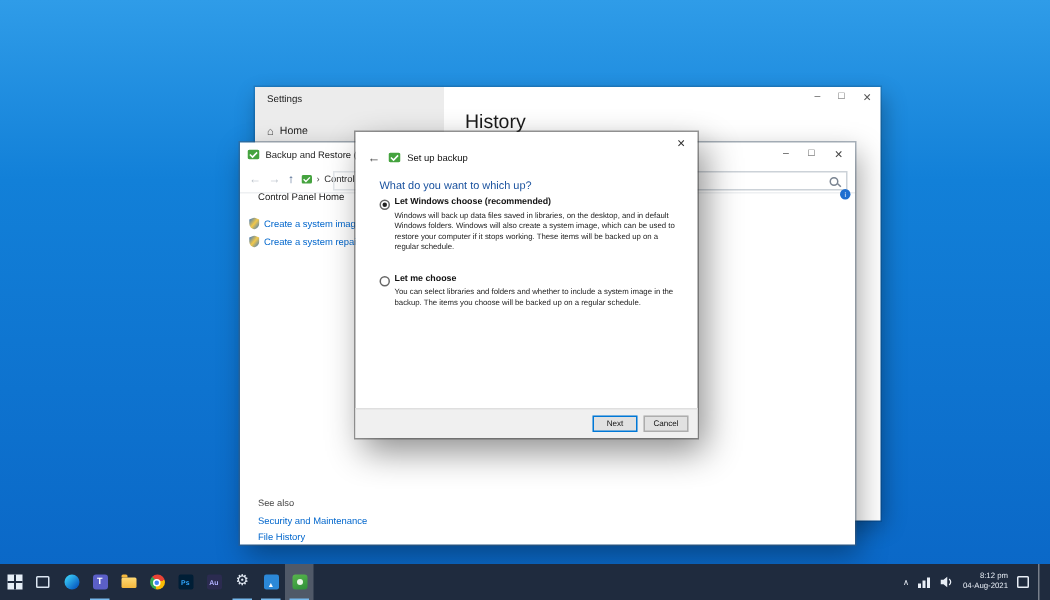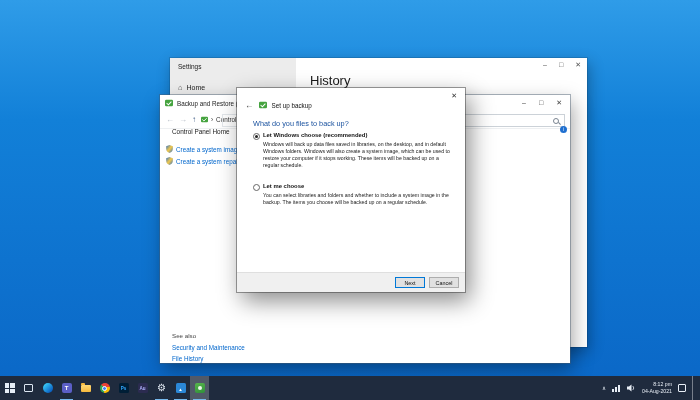--- a/index.html
+++ b/index.html
@@ -209,21 +209,21 @@
 
     <div class="d-header">
       <span class="d-back">←</span>
       <svg class="ic-green" viewBox="0 0 10 10">
         <rect x="0" y="1" width="10" height="8" rx="1.5" fill="#45a33f"></rect>
         <path d="M2 5 l2.2 2.2 L8 3.2" stroke="#fff" stroke-width="1.3" fill="none"></path>
       </svg>
       <span class="d-title">Set up backup</span>
     </div>
 
-    <div class="d-heading">What do you files to back up?</div>
+    <div class="d-heading">What do you want to which up?</div>
 
     <span class="radio checked r1"></span>
     <span class="opt-label ol1">Let Windows choose (recommended)</span>
     <div class="opt-desc od1">Windows will back up data files saved in libraries, on the desktop, and in default Windows folders. Windows will also create a system image, which can be used to restore your computer if it stops working. These items will be backed up on a regular schedule.</div>
 
     <span class="radio r2"></span>
     <span class="opt-label ol2">Let me choose</span>
     <div class="opt-desc od2">You can select libraries and folders and whether to include a system image in the backup. The items you choose will be backed up on a regular schedule.</div>
 
     <div class="d-footer">

